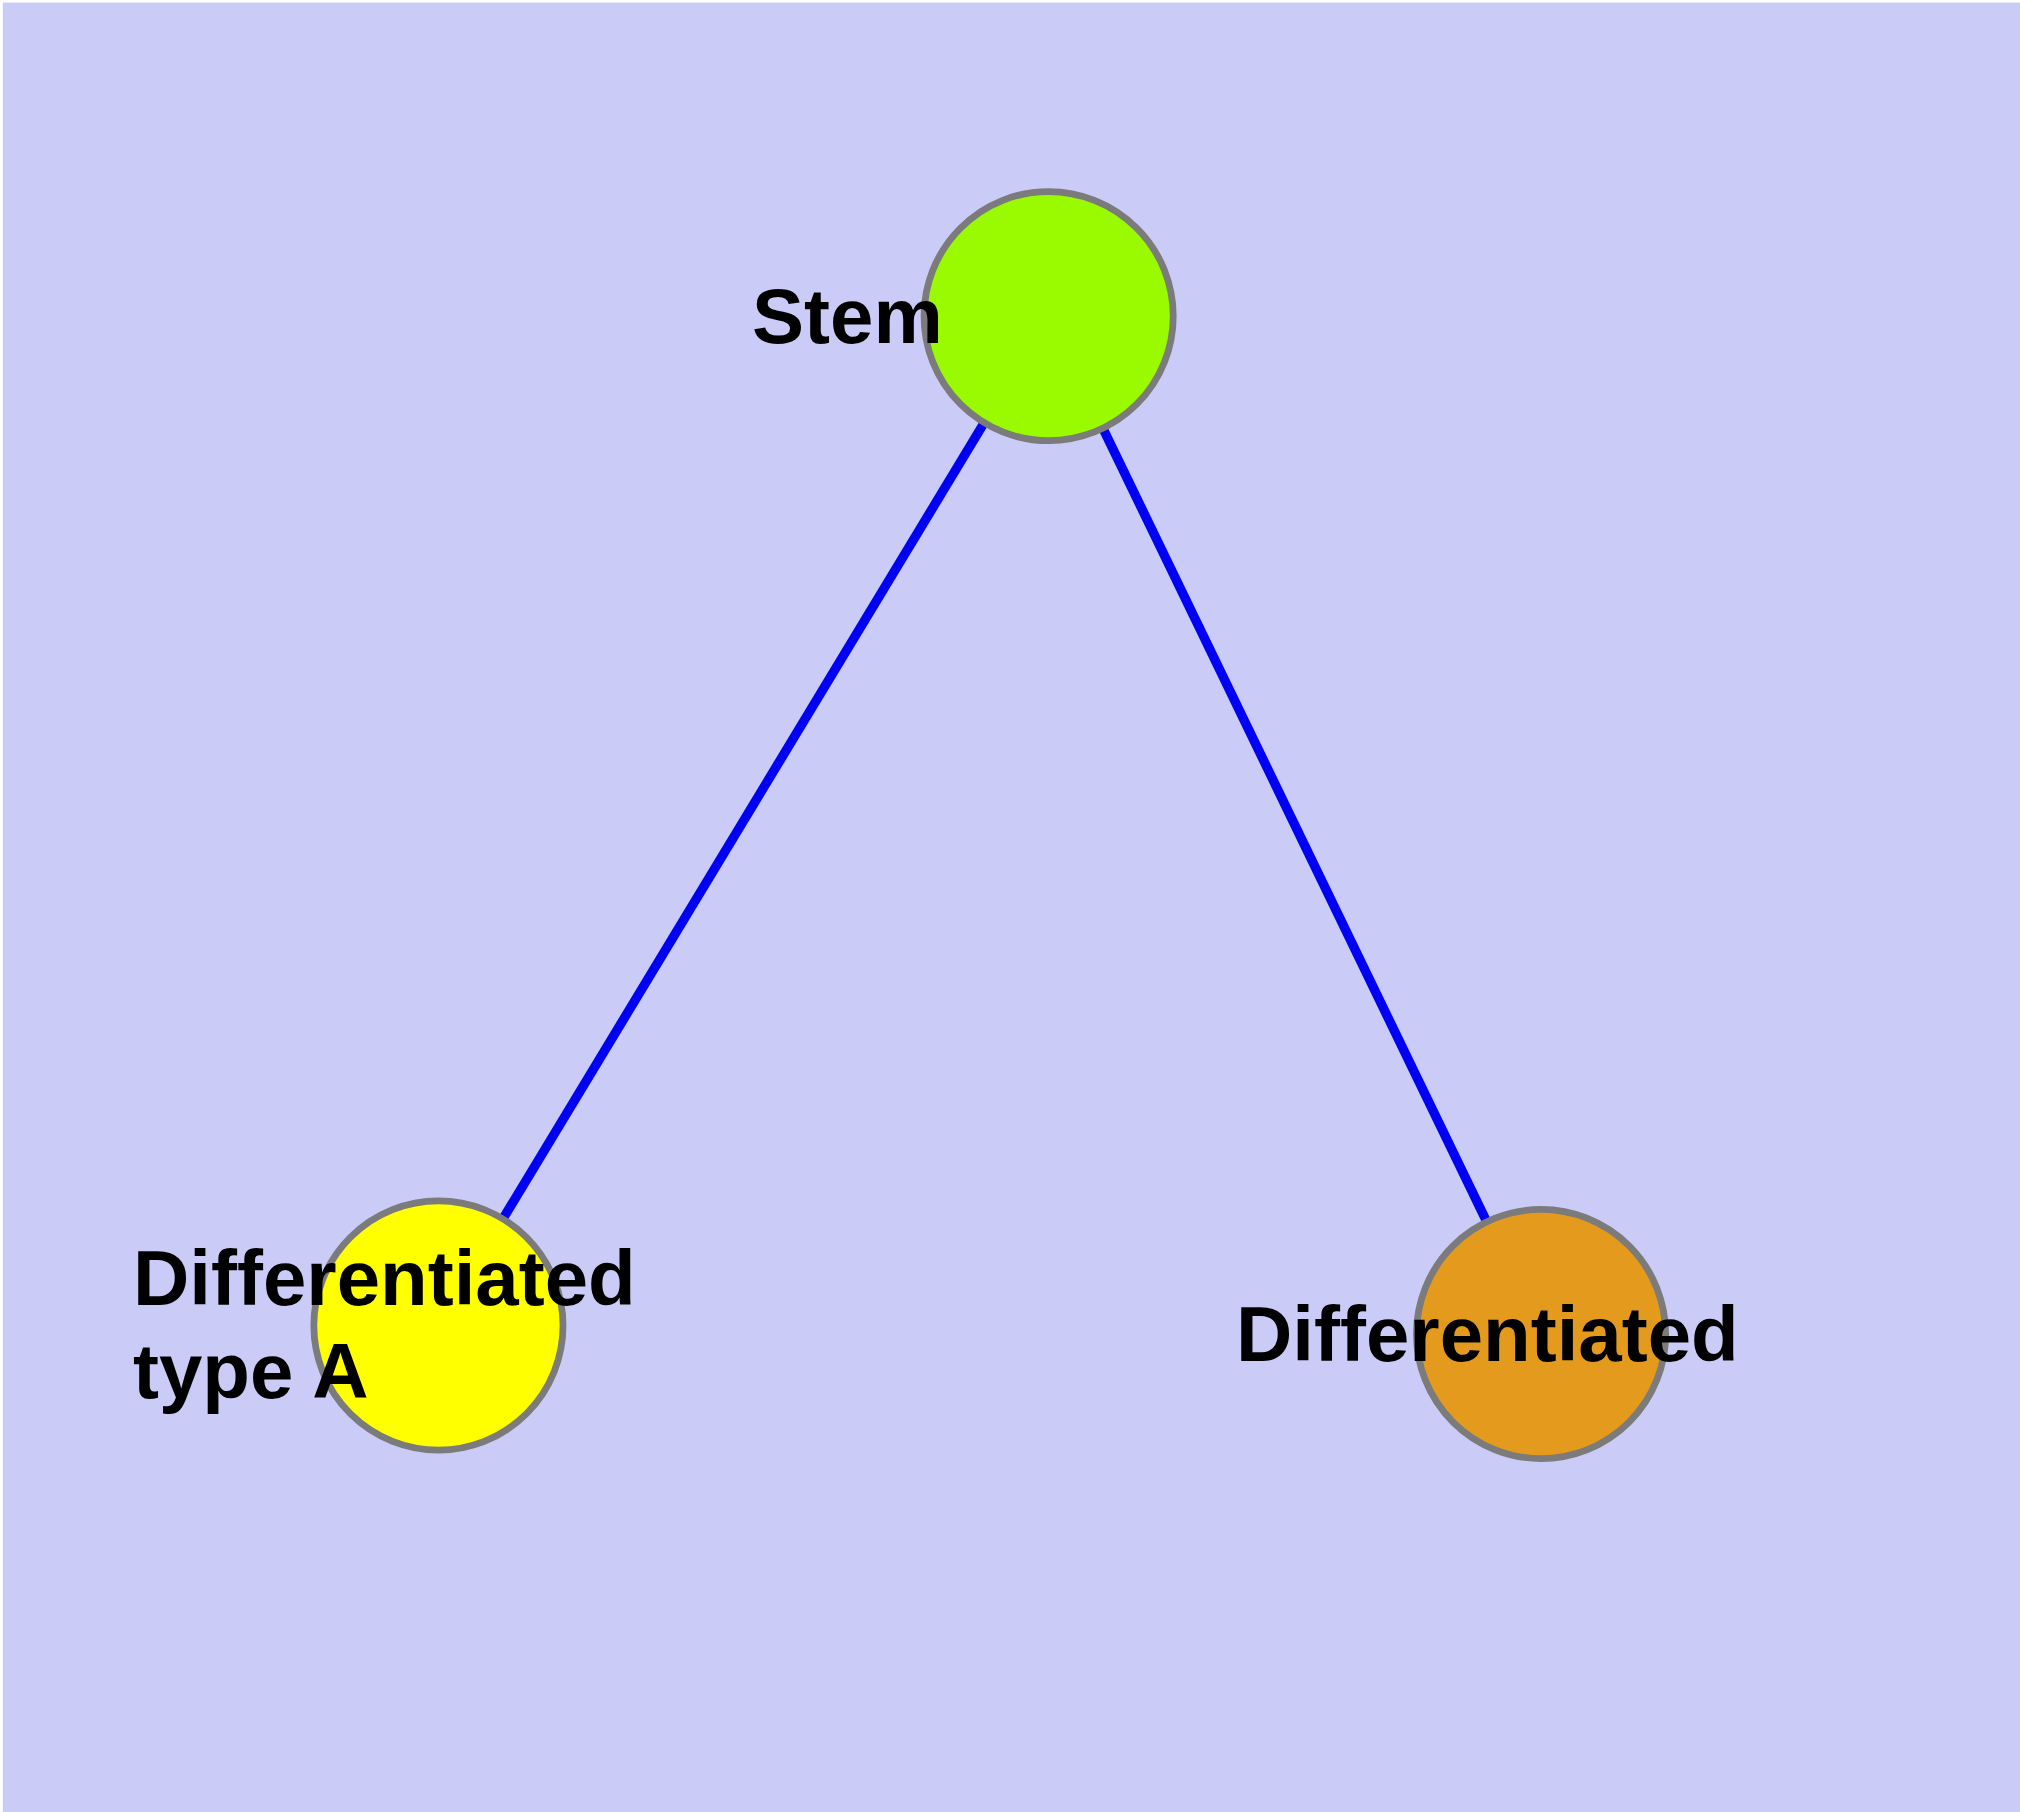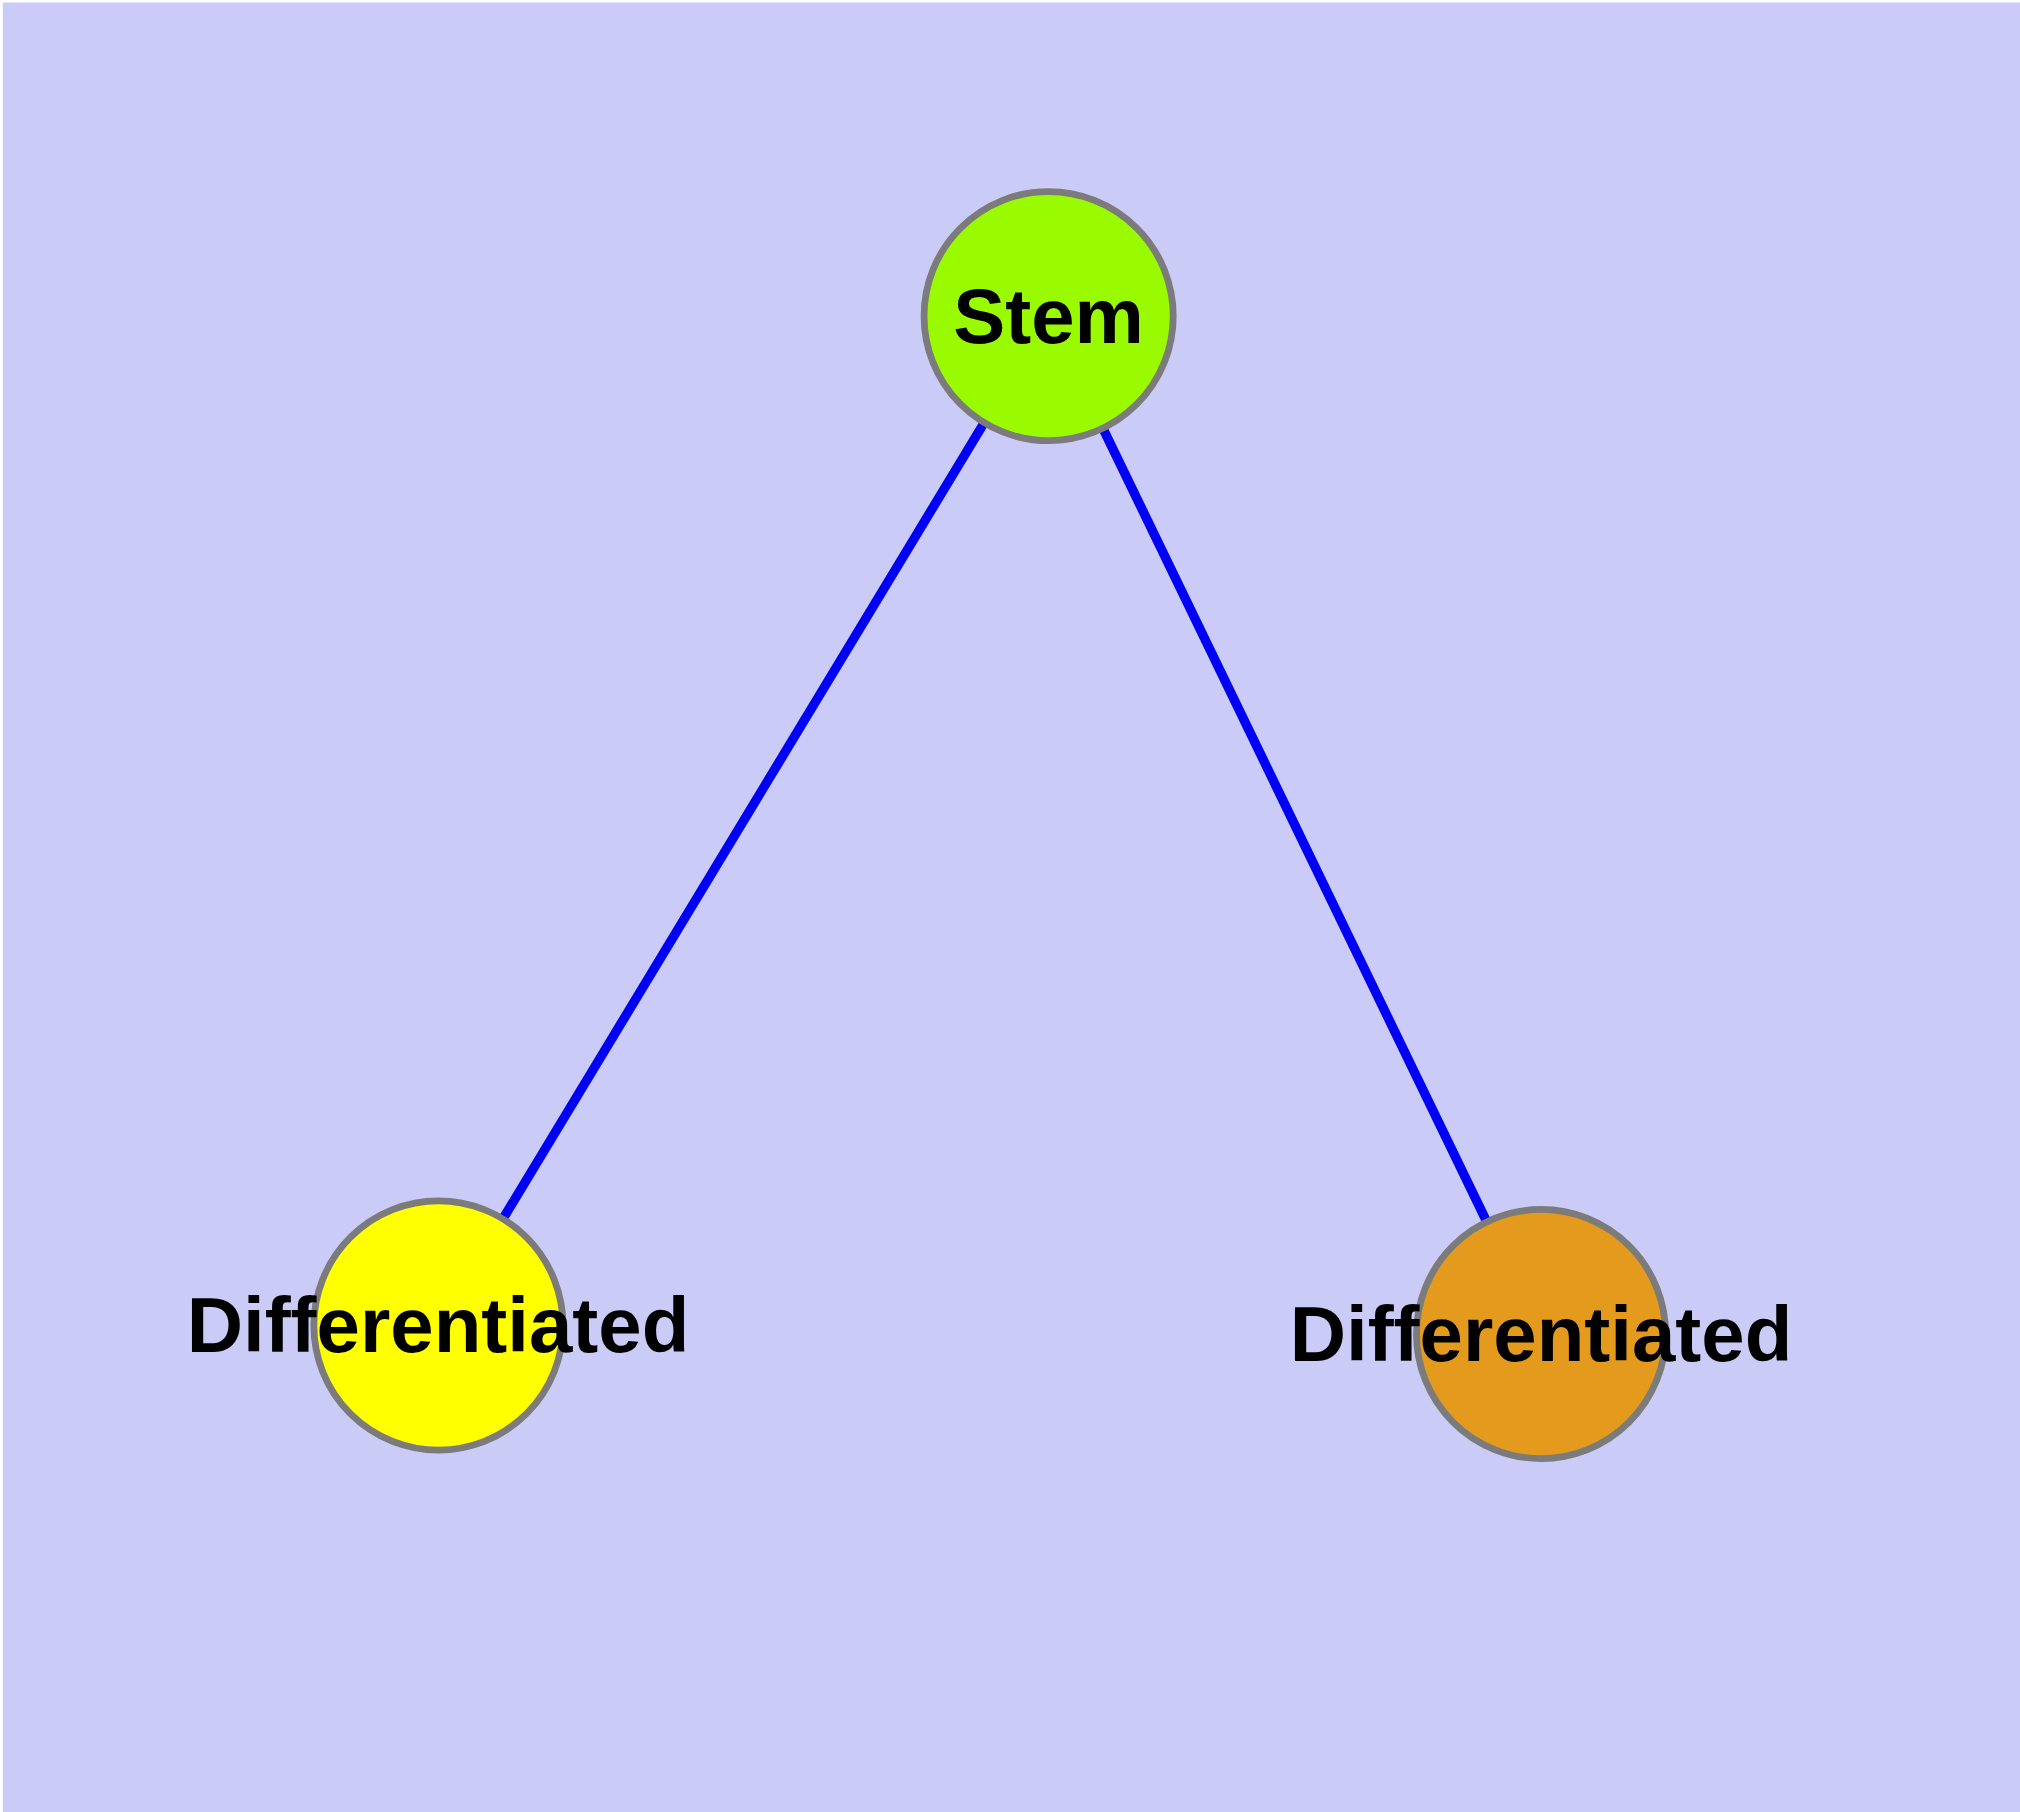--- a/index.html
+++ b/index.html
@@ -16,21 +16,21 @@
   }
   .diagram-svg {
     position: absolute;
     left: 0;
     top: 0;
   }
   .node-label {
     position: absolute;
     display: flex;
     flex-direction: column;
-    align-items: center;
+    align-items: flex-start;
     justify-content: center;
     text-align: center;
     color: #000000;
     font-weight: bold;
     font-size: 78px;
     line-height: 93px;
     white-space: nowrap;
     pointer-events: none;
   }
   .node-label .line {
@@ -58,20 +58,21 @@
     <circle cx="517" cy="1564" r="147" stroke-width="8" fill="#FFFF00" stroke="#7B7B7B"></circle>
     <circle cx="1818" cy="1574" r="147" stroke-width="8" fill="#E49B1D" stroke="#7B7B7B"></circle>
   </svg>
 
   <div class="node-label" id="label-stem">
     <span class="line">Stem</span>
   </div>
 
   <div class="node-label" id="label-type-a">
     <span class="line">Differentiated</span>
+    <span class="line">type A</span>
   </div>
 
   <div class="node-label" id="label-type-b">
     <span class="line">Differentiated</span>
   </div>
 
 </div>
 
 
 </body></html>

